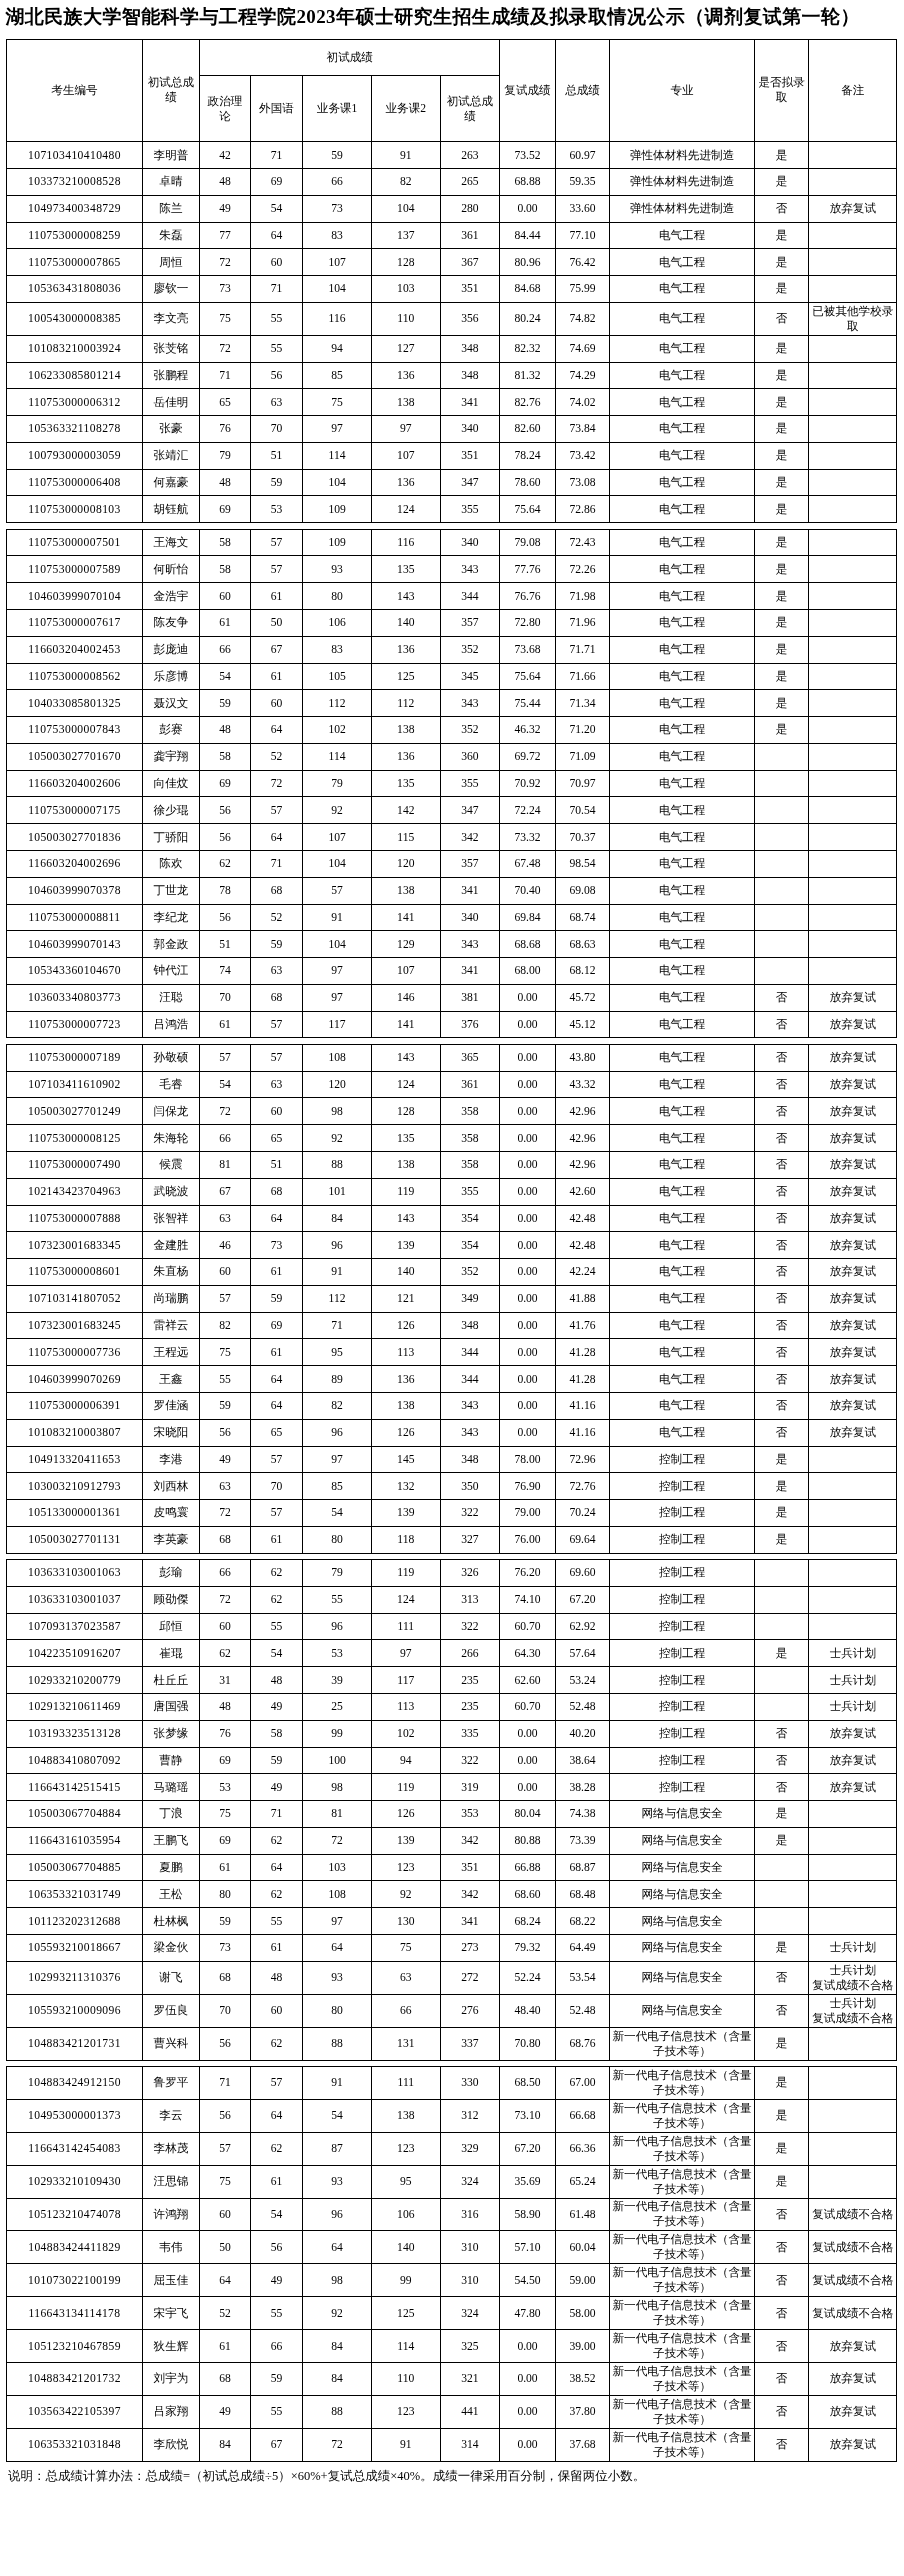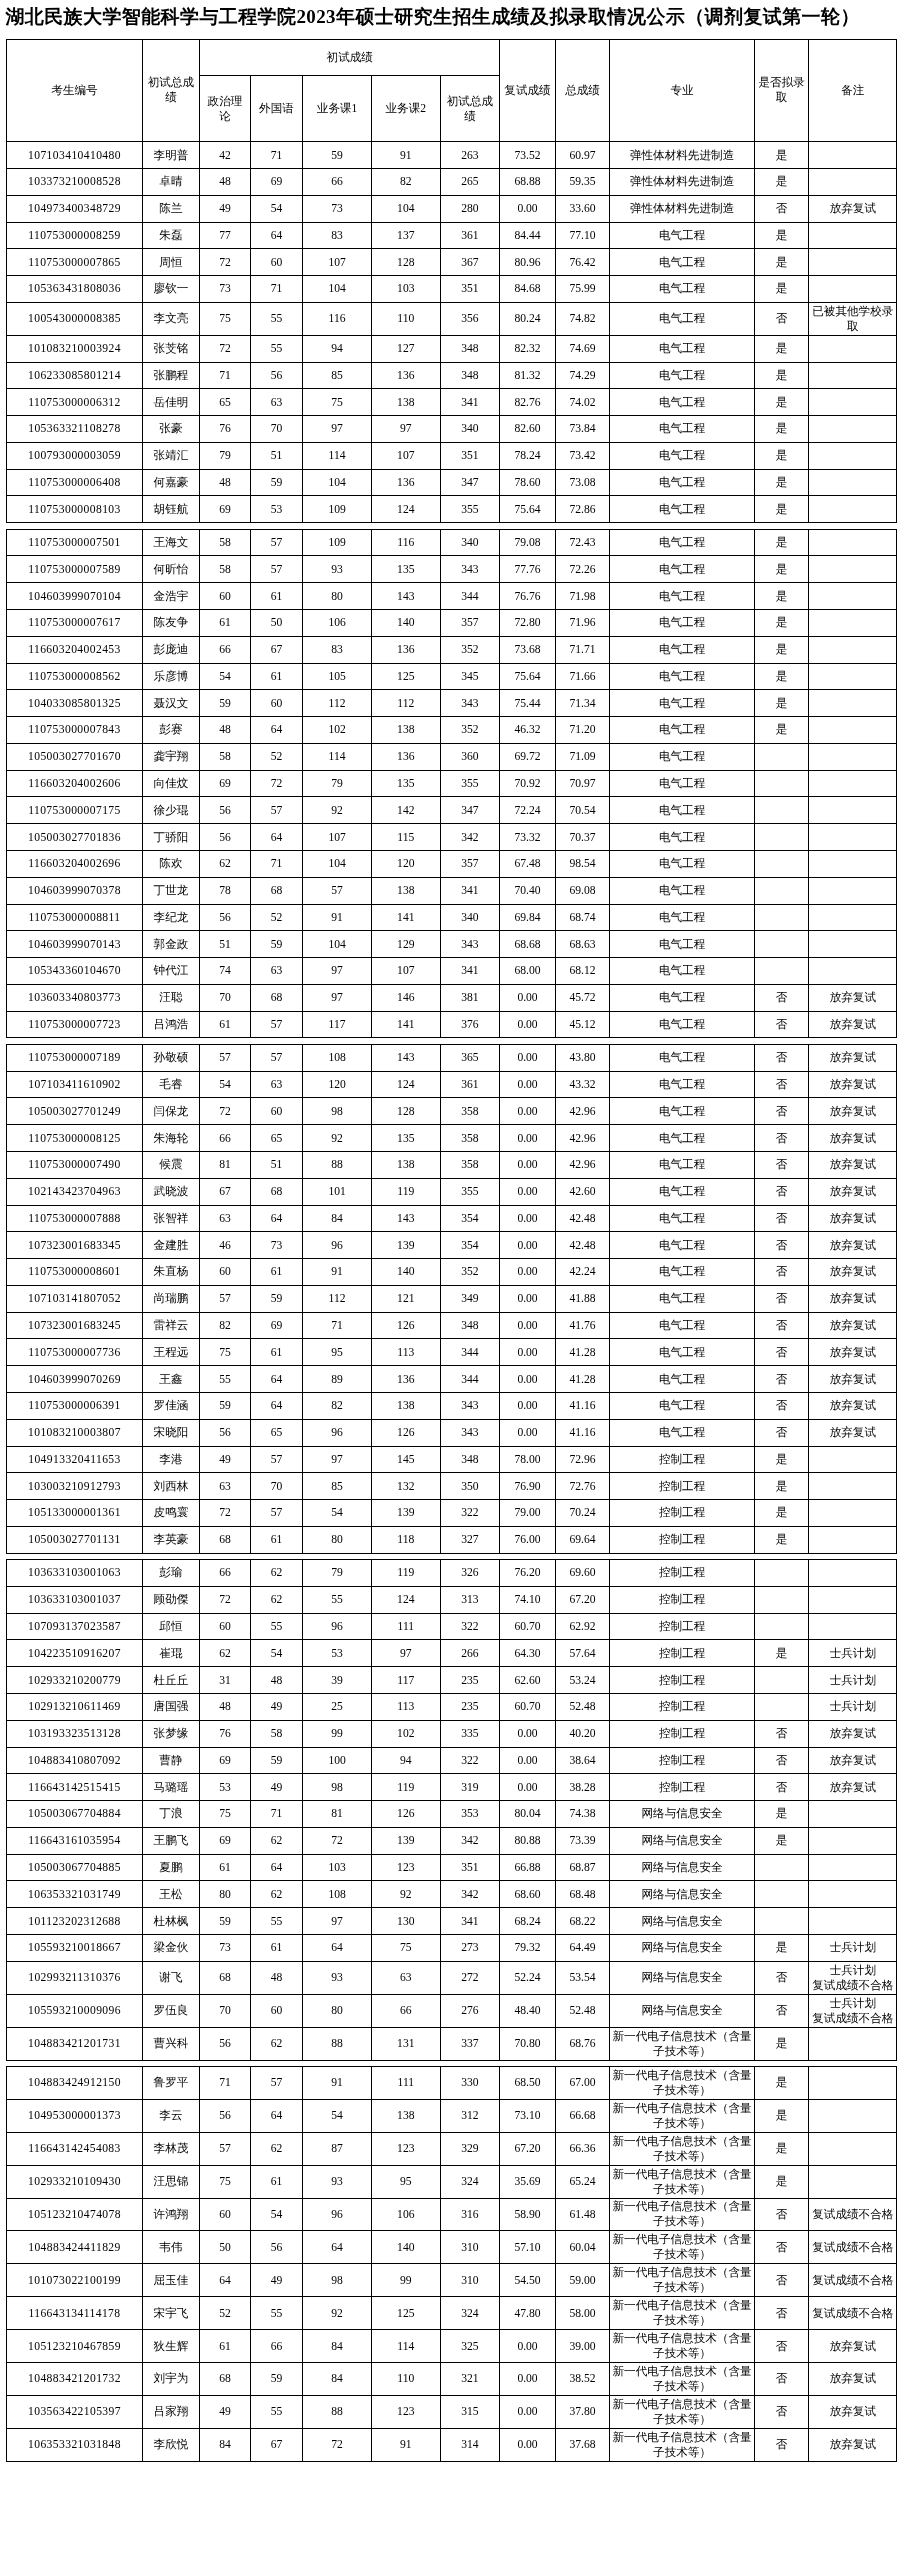--- a/index.html
+++ b/index.html
@@ -1195,21 +1195,21 @@
           <td class="col-10">否</td>
           <td class="col-11">放弃复试</td>
         </tr>
         <tr>
           <td class="col-0">103563422105397</td>
           <td class="col-1">吕家翔</td>
           <td class="col-2">49</td>
           <td class="col-3">55</td>
           <td class="col-4">88</td>
           <td class="col-5">123</td>
-          <td class="col-6">315</td>
+          <td class="col-6">441</td>
           <td class="col-7">0.00</td>
           <td class="col-8">37.80</td>
           <td class="col-9">新一代电子信息技术（含量子技术等）</td>
           <td class="col-10">否</td>
           <td class="col-11">放弃复试</td>
         </tr>
         <tr>
           <td class="col-0">106353321031848</td>
           <td class="col-1">李欣悦</td>
           <td class="col-2">84</td>
@@ -1219,14 +1219,15 @@
           <td class="col-6">314</td>
           <td class="col-7">0.00</td>
           <td class="col-8">37.68</td>
           <td class="col-9">新一代电子信息技术（含量子技术等）</td>
           <td class="col-10">否</td>
           <td class="col-11">放弃复试</td>
         </tr>
       </tbody>
   </table>
 
+  <div class="footnote">说明：总成绩计算办法：总成绩=（初试总成绩÷5）×60%+复试总成绩×40%。成绩一律采用百分制，保留两位小数。</div>
 </div>
 
 
 </body></html>

